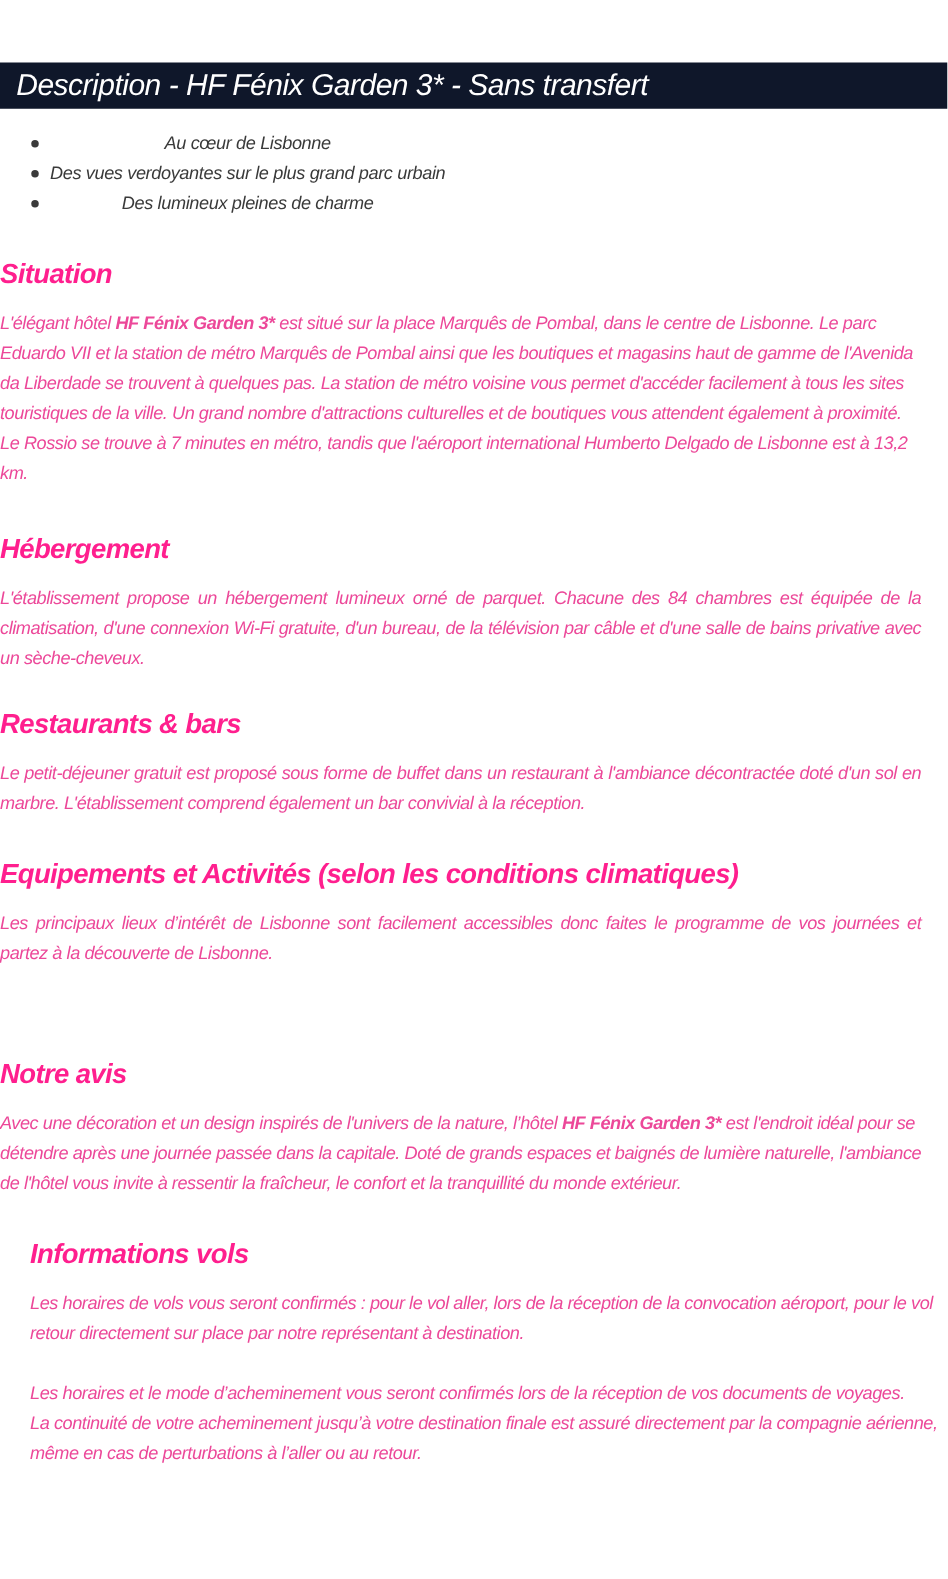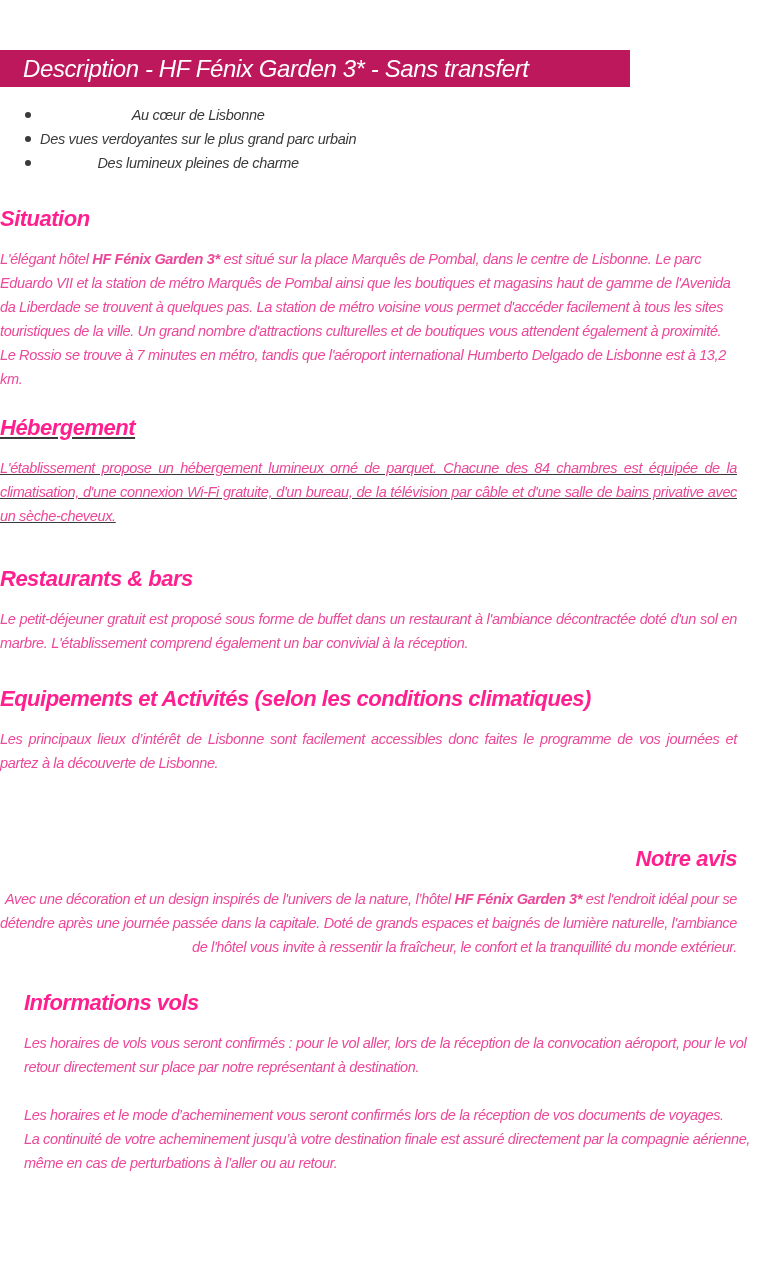--- a/index.html
+++ b/index.html
@@ -12,25 +12,25 @@
       height: 1263px;
       overflow: hidden;
       position: relative;
       font-family: "Liberation Sans", sans-serif;
       color: #3a3a3a;
     }
     .banner {
       position: absolute;
       left: 0;
       top: 50px;
-      width: 630px;
+      width: 758px;
       height: 37px;
-      background: #be185d;
+      background: #0f172a;
       box-sizing: border-box;
-      padding-left: 23px;
+      padding-left: 13px;
     }
     .banner h1 {
       margin: 0;
       font-size: 24px;
       line-height: 37px;
       font-style: italic;
       font-weight: normal;
       color: #ffffff;
       letter-spacing: -0.4px;
       white-space: nowrap;
@@ -106,39 +106,39 @@
   <li><span class="dot"></span><span>Des vues verdoyantes sur le plus grand parc urbain</span></li>
   <li><span class="dot"></span><span>Des lumineux pleines de charme</span></li>
 </ul>
 
 <div class="section" style="top:203px;">
   <h2>Situation</h2>
   <div style="height:12px"></div>
   <p><span>L'élégant hôtel </span><b>HF Fénix Garden 3*</b><span> est situé sur la place Marquês de Pombal, dans le centre de Lisbonne. Le parc Eduardo VII et la station de métro Marquês de Pombal ainsi que les boutiques et magasins haut de gamme de l'Avenida da Liberdade se trouvent à quelques pas. La station de métro voisine vous permet d'accéder facilement à tous les sites touristiques de la ville. Un grand nombre d'attractions culturelles et de boutiques vous attendent également à proximité. Le Rossio se trouve à 7 minutes en métro, tandis que l'aéroport international Humberto Delgado de Lisbonne est à 13,2 km.</span></p>
 </div>
 
-<div class="section" style="top:412px;text-decoration:underline;">
+<div class="section" style="top:423px;">
   <h2>Hébergement</h2>
   <div style="height:12px"></div>
   <p class="justify">L'établissement propose un hébergement lumineux orné de parquet. Chacune des 84 chambres est équipée de la climatisation, d'une connexion Wi-Fi gratuite, d'un bureau, de la télévision par câble et d'une salle de bains privative avec un sèche-cheveux.</p>
 </div>
 
 <div class="section" style="top:563px;">
   <h2>Restaurants &amp; bars</h2>
   <div style="height:12px"></div>
   <p class="justify">Le petit-déjeuner gratuit est proposé sous forme de buffet dans un restaurant à l'ambiance décontractée doté d'un sol en marbre. L'établissement comprend également un bar convivial à la réception.</p>
 </div>
 
 <div class="section" style="top:683px;">
   <h2>Equipements et Activités (selon les conditions climatiques)</h2>
   <div style="height:12px"></div>
   <p class="justify">Les principaux lieux d’intérêt de Lisbonne sont facilement accessibles donc faites le programme de vos journées et partez à la découverte de Lisbonne.</p>
 </div>
 
-<div class="section" style="top:843px;text-align:right;">
+<div class="section" style="top:843px;">
   <h2>Notre avis</h2>
   <div style="height:12px"></div>
   <p><span>Avec une décoration et un design inspirés de l'univers de la nature, l’hôtel </span><b>HF Fénix Garden 3*</b><span> est l'endroit idéal pour se détendre après une journée passée dans la capitale. Doté de grands espaces et baignés de lumière naturelle, l'ambiance de l'hôtel vous invite à ressentir la fraîcheur, le confort et la tranquillité du monde extérieur.</span></p>
 </div>
 
 <div class="section" style="top:987px;padding-left:24px;">
   <h2>Informations vols</h2>
   <div style="height:12px"></div>
   <p>Les horaires de vols vous seront confirmés : pour le vol aller, lors de la réception de la convocation aéroport, pour le vol retour directement sur place par notre représentant à destination.</p>
   <div class="sp"></div>

